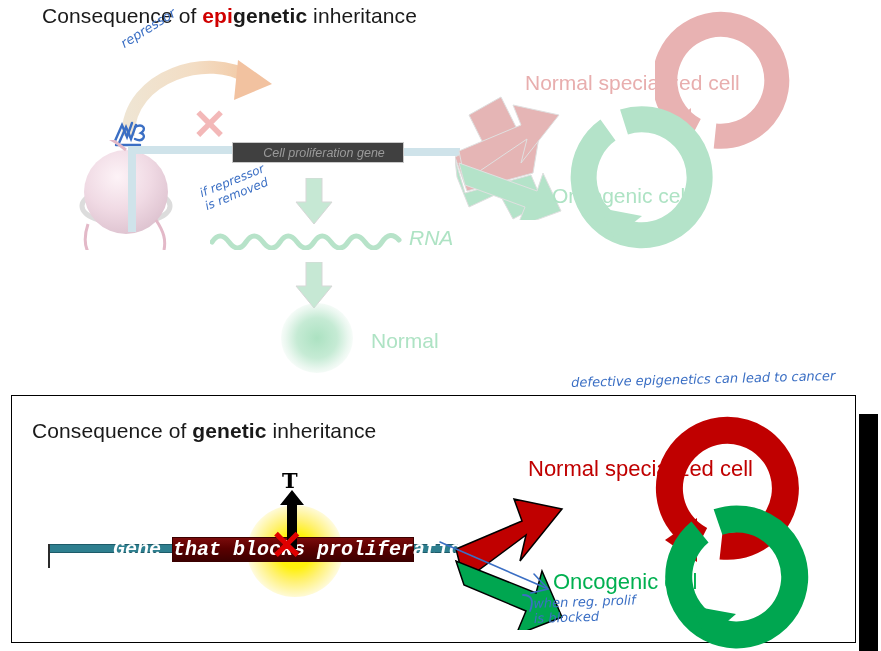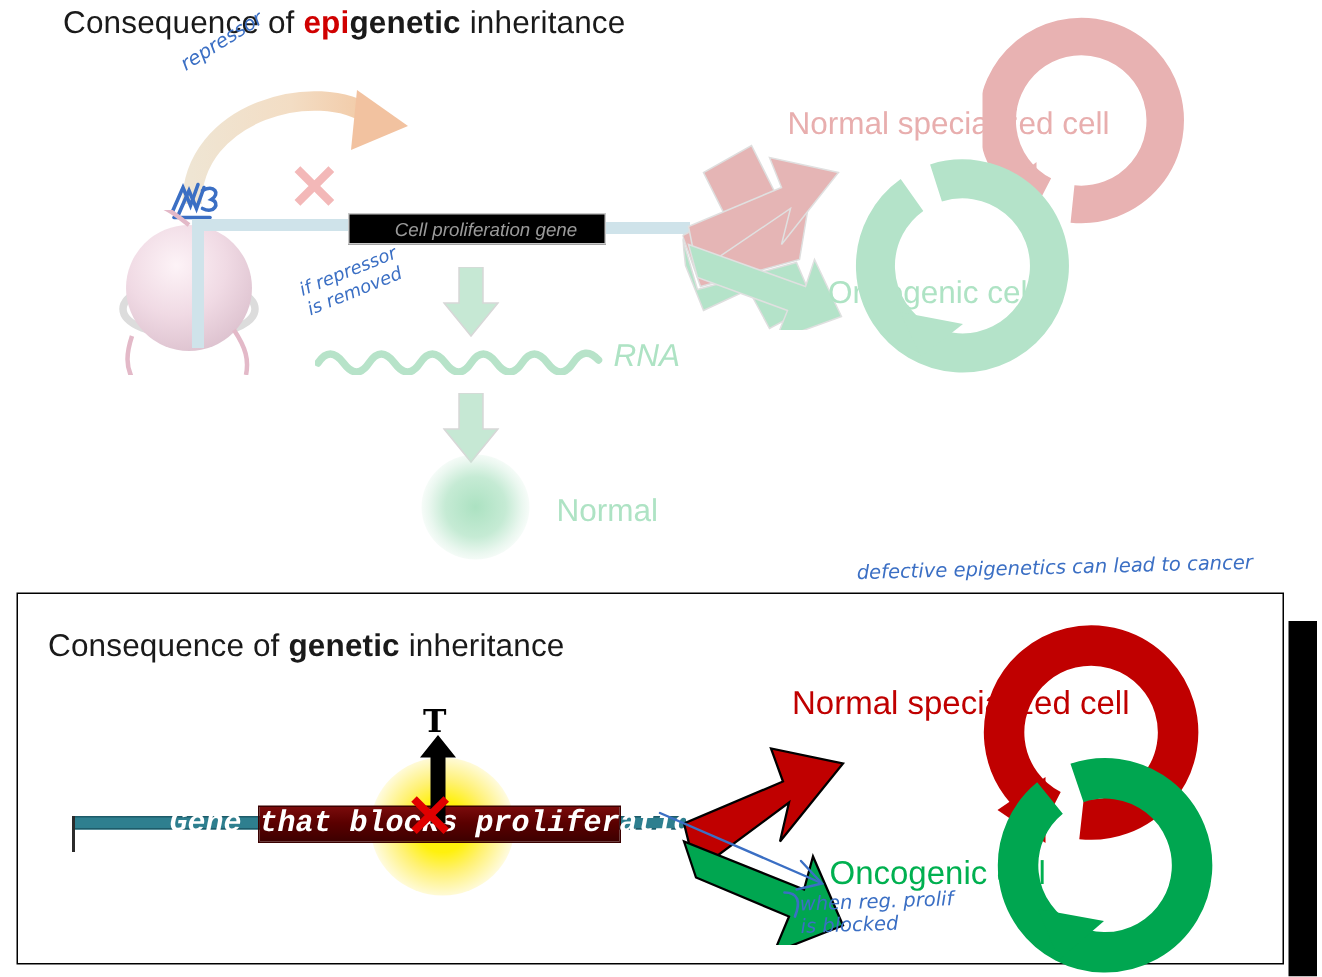--- a/index.html
+++ b/index.html
@@ -41,21 +41,21 @@
   
   .f-pink   { color: #e8aeae; }
   .f-green  { color: #aee3c4; }
   .s-pink   { color: #c00000; }
   .s-green  { color: #00b050; }
 
   
   #gene-box-top {
     left: 232px; top: 142px;
     width: 172px; height: 21px;
-    background: #000000;
+    background: #404040;
     border: 1px solid #c9c9c9;
     box-sizing: border-box;
     display: flex; align-items: center; justify-content: center; padding-left: 12px;
   }
   #gene-box-top span {
     font-size: 12.5px;
     font-style: italic;
     color: #9a9a9a;
     white-space: nowrap;
   }

